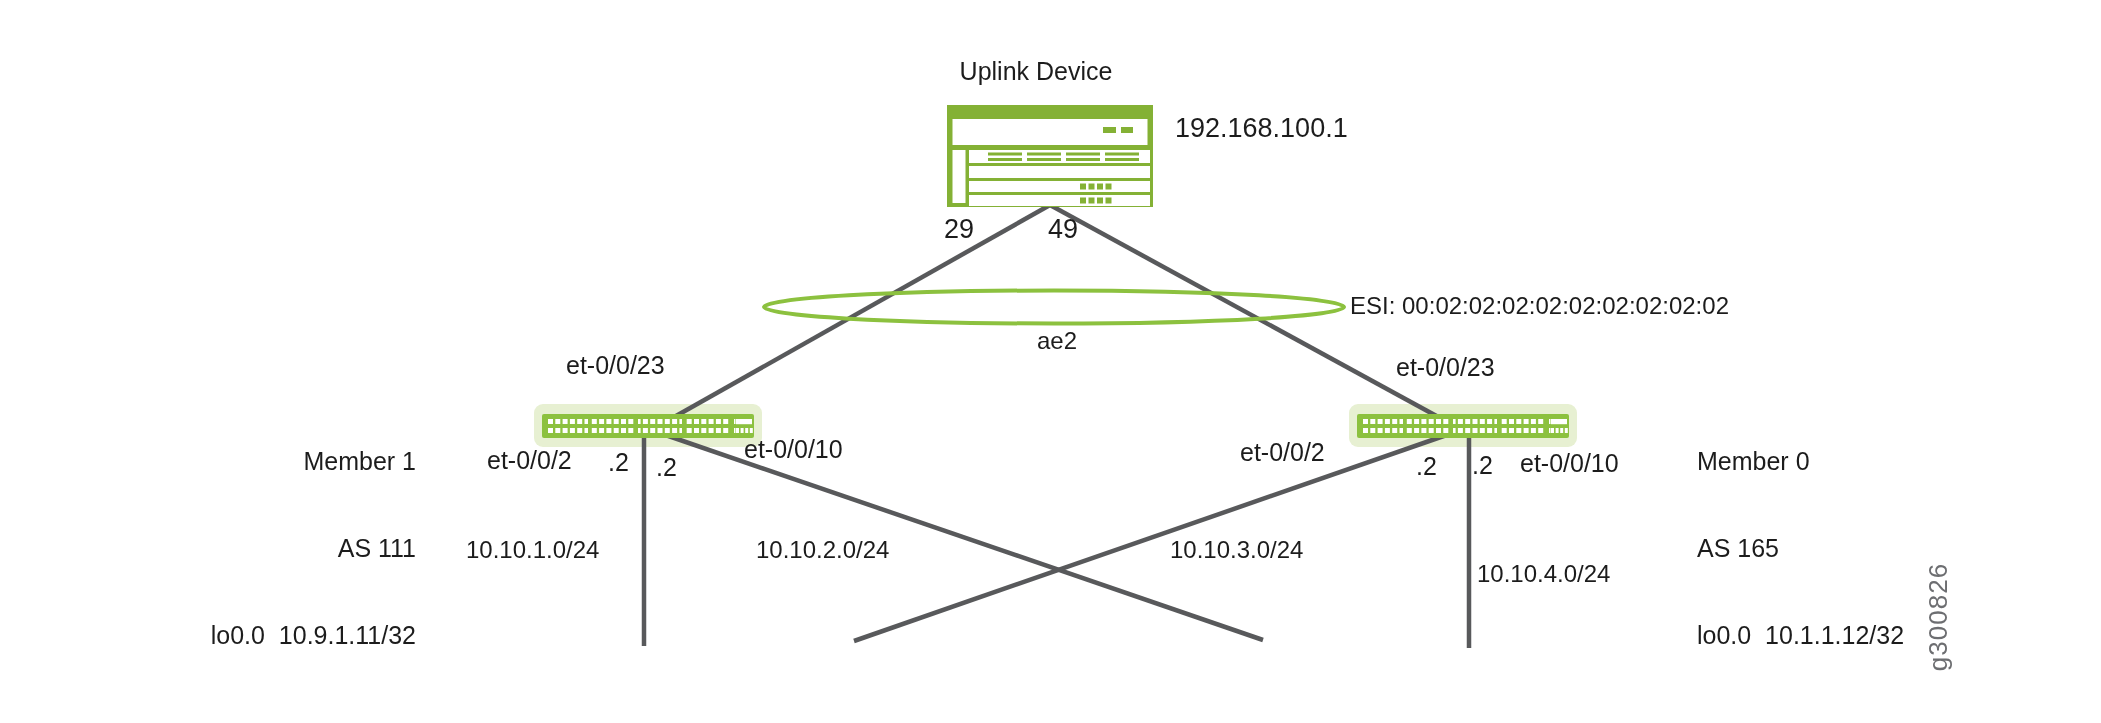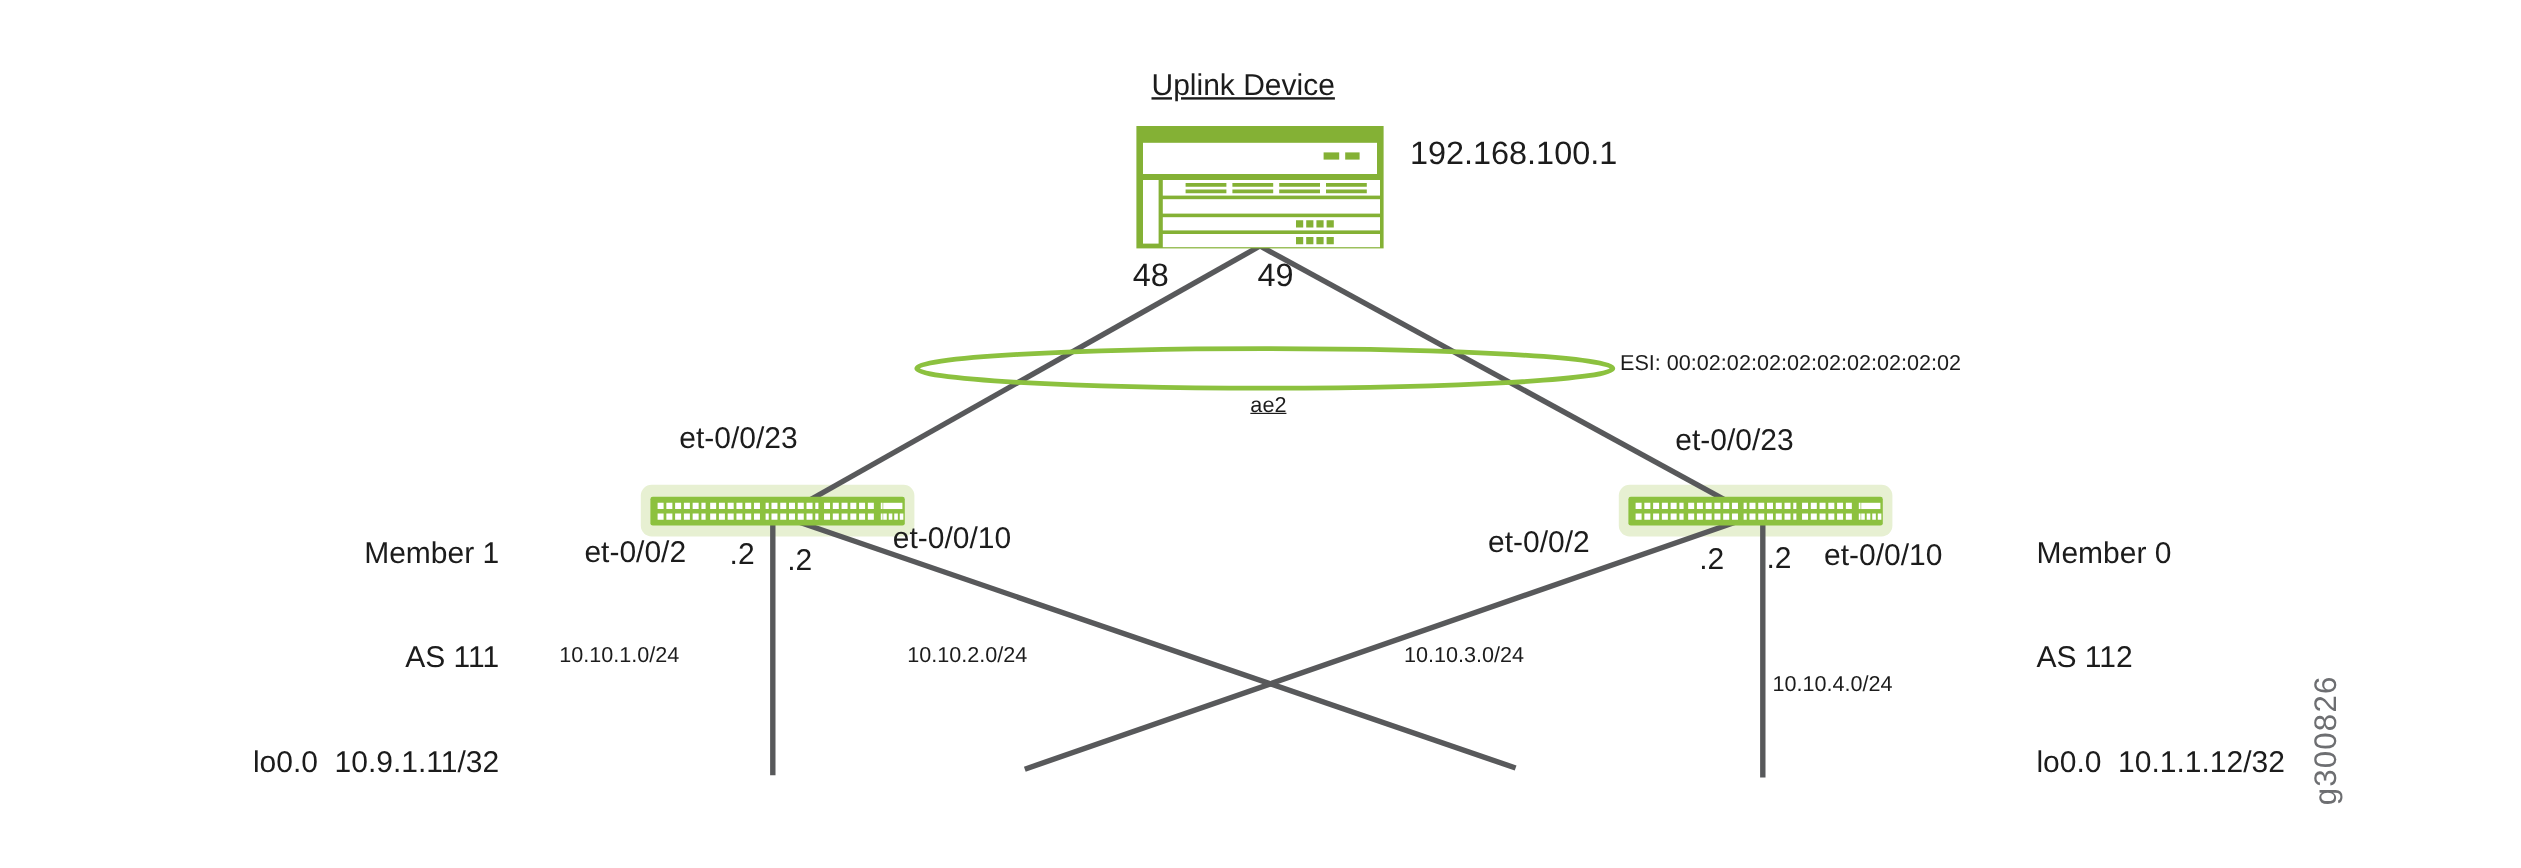--- a/index.html
+++ b/index.html
@@ -20,23 +20,23 @@
     overflow:hidden;
   }
   .layer{position:absolute;left:0;top:0;}
   .lbl{
     position:absolute;
     font-size:25px;
     line-height:1.1;
     white-space:pre;
     color:var(--text);
   }
-  .fs26{font-size:18px;}
+  .fs26{font-size:24px;}
   .fs27{font-size:27px;}
-  .center{text-align:center;text-decoration:underline;}
+  .center{text-align:center;}
   .right{text-align:right;}
   .node-block{line-height:29px;}
   .watermark{
     position:absolute;
     left:1871px;top:604px;
     width:130px;height:26px;
     transform:rotate(-90deg);
     font-size:26px;
     color:var(--wm-gray);
     letter-spacing:1px;
@@ -102,38 +102,38 @@
       <line x1="1551" y1="430.5" x2="1568" y2="430.5" stroke="#fff" stroke-width="5.2" stroke-dasharray="3 1.6"></line>
     </g>
 
     <ellipse cx="1054" cy="307" rx="290" ry="16.5" fill="none" stroke="var(--switch-green)" stroke-width="4"></ellipse>
   </svg>
 
   <div class="lbl center" style="left:886px;top:58px;width:300px;">Uplink Device</div>
 
   <div class="lbl fs27" style="left:1175px;top:114px;">192.168.100.1</div>
 
-  <div class="lbl fs27" style="left:944px;top:215px;">48</div>
+  <div class="lbl fs27" style="left:944px;top:215px;">29</div>
   <div class="lbl fs27" style="left:1048px;top:215px;">49</div>
 
   <div class="lbl fs26" style="left:1350px;top:293px;">ESI: 00:02:02:02:02:02:02:02:02:02</div>
   <div class="lbl fs26 center" style="left:1007px;top:328px;width:100px;">ae2</div>
 
   <div class="lbl" style="left:566px;top:352px;">et-0/0/23</div>
   <div class="lbl" style="left:1396px;top:354px;">et-0/0/23</div>
 
   <div class="lbl right node-block" style="left:96px;top:389px;width:320px;">
     <div>Member 1</div>
     <div>AS 111</div>
     <div>lo0.0  10.9.1.11/32</div>
   </div>
 
   <div class="lbl node-block" style="left:1697px;top:389px;">
     <div>Member 0</div>
-    <div>AS 112</div>
+    <div>AS 165</div>
     <div>lo0.0  10.1.1.12/32</div>
   </div>
 
   <div class="lbl" style="left:487px;top:447px;">et-0/0/2</div>
   <div class="lbl" style="left:608px;top:449px;">.2</div>
   <div class="lbl" style="left:656px;top:454px;">.2</div>
   <div class="lbl" style="left:744px;top:436px;">et-0/0/10</div>
 
   <div class="lbl" style="left:1240px;top:439px;">et-0/0/2</div>
   <div class="lbl" style="left:1416px;top:453px;">.2</div>

